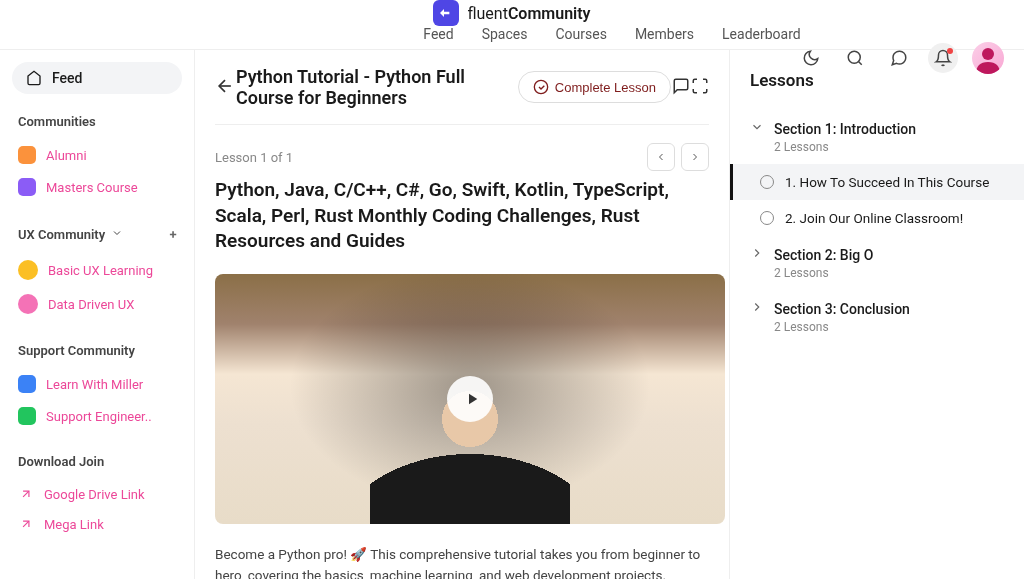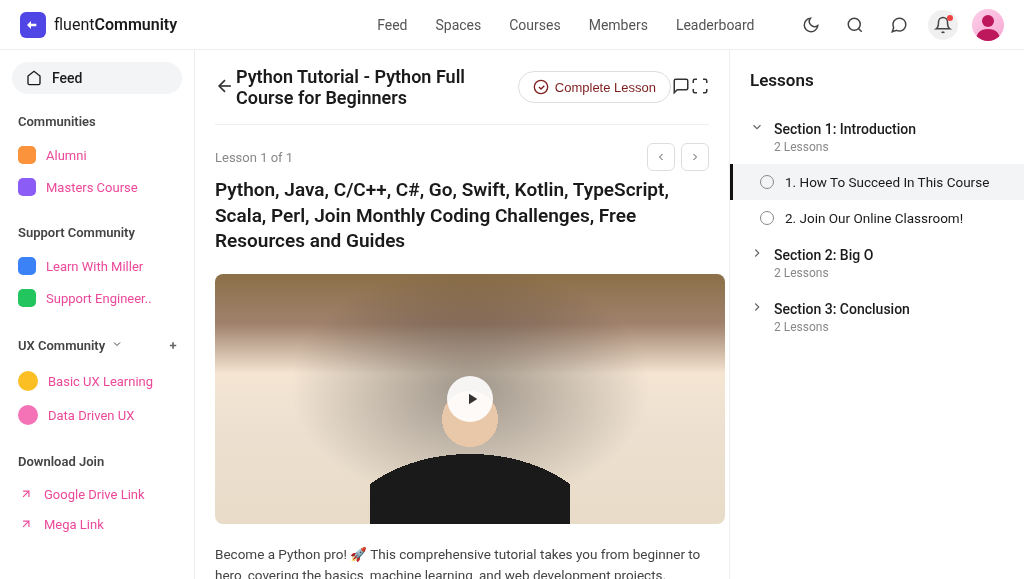--- a/index.html
+++ b/index.html
@@ -1,18 +1,18 @@
 <!DOCTYPE html>
 <html><head>
   <meta charset="utf-8">
   <style>
     * { margin: 0; padding: 0; box-sizing: border-box; }
     body { font-family: -apple-system, BlinkMacSystemFont, 'Segoe UI', Roboto, sans-serif; color: #1a1a1a; background: #fff; font-size: 14px; }
     
-    .topbar { height: 50px; display: flex; align-items: center; padding: 0 20px; border-bottom: 1px solid #eee; }
+    .topbar { height: 50px; display: flex; align-items: center; padding: 0 20px; border-bottom: 1px solid #eee; flex-direction: column; }
     .brand { display: flex; align-items: center; gap: 8px; font-weight: 600; font-size: 16px; }
     .brand-icon { width: 26px; height: 26px; background: #4f46e5; border-radius: 6px; display: flex; align-items: center; justify-content: center; }
     .brand-icon svg { width: 16px; height: 16px; fill: #fff; }
     .brand-text .light { font-weight: 400; }
     .nav-center { display: flex; gap: 28px; margin-left: 200px; }
     .nav-link { color: #555; text-decoration: none; font-size: 14px; cursor: pointer; }
     .topbar-right { margin-left: auto; display: flex; align-items: center; gap: 14px; }
     .icon-btn { width: 30px; height: 30px; display: flex; align-items: center; justify-content: center; cursor: pointer; color: #444; border-radius: 50%; }
     .icon-btn.bell-active { background: #f0f0f0; position: relative; }
     .icon-btn.bell-active::after { content: ''; position: absolute; top: 5px; right: 5px; width: 6px; height: 6px; background: #ef4444; border-radius: 50%; }
@@ -136,46 +136,46 @@
             <span class="sb-dot" style="background: rgb(251, 146, 60);"></span>
             <span>Alumni</span>
           </div>
           <div class="sb-item">
             <span class="sb-dot" style="background: rgb(139, 92, 246);"></span>
             <span>Masters Course</span>
           </div>
         </div>
         <div class="sb-section">
           <div class="section-header">
-            <span>Support Community</span>
-          </div>
-          <div class="sb-item">
-            <span class="sb-dot" style="background: rgb(59, 130, 246);"></span>
-            <span>Learn With Miller</span>
-          </div>
-          <div class="sb-item">
-            <span class="sb-dot" style="background: rgb(34, 197, 94);"></span>
-            <span>Support Engineer..</span>
-          </div>
-        </div>
-        <div class="sb-section">
-          <div class="section-header">
             <span>UX Community</span>
             <span><svg width="12" height="12" viewBox="0 0 24 24" fill="none" stroke="currentColor" stroke-width="2">
                 <polyline points="6 9 12 15 18 9"></polyline>
               </svg></span>
             <span class="add-btn">+</span>
           </div>
           <div class="sb-item">
             <span class="sb-avatar" style="background: rgb(251, 191, 36);"></span>
             <span>Basic UX Learning</span>
           </div>
           <div class="sb-item">
             <span class="sb-avatar" style="background: rgb(244, 114, 182);"></span>
             <span>Data Driven UX</span>
+          </div>
+        </div>
+        <div class="sb-section">
+          <div class="section-header">
+            <span>Support Community</span>
+          </div>
+          <div class="sb-item">
+            <span class="sb-dot" style="background: rgb(59, 130, 246);"></span>
+            <span>Learn With Miller</span>
+          </div>
+          <div class="sb-item">
+            <span class="sb-dot" style="background: rgb(34, 197, 94);"></span>
+            <span>Support Engineer..</span>
           </div>
         </div>
         <div class="sb-section">
           <div class="section-header">
             <span>Download Join</span>
           </div>
           <div class="sb-item">
             <span class="sb-arrow">
               <svg width="14" height="14" viewBox="0 0 24 24" fill="none" stroke="currentColor" stroke-width="2">
                 <line x1="7" y1="17" x2="17" y2="7"></line>
@@ -229,21 +229,21 @@
                   <polyline points="15 18 9 12 15 6"></polyline>
                 </svg>
               </div>
             <div class="nav-arrow">
                 <svg width="12" height="12" viewBox="0 0 24 24" fill="none" stroke="currentColor" stroke-width="2">
                   <polyline points="9 18 15 12 9 6"></polyline>
                 </svg>
               </div>
           </div>
         </div>
-        <div class="lesson-title">Python, Java, C/C++, C#, Go, Swift, Kotlin, TypeScript, Scala, Perl, Join Monthly Coding Challenges, Free Resources and Guides</div>
+        <div class="lesson-title">Python, Java, C/C++, C#, Go, Swift, Kotlin, TypeScript, Scala, Perl, Rust Monthly Coding Challenges, Rust Resources and Guides</div>
         <div class="video">
           <div class="person-shape"></div>
           <div class="play-btn">
               <svg viewBox="0 0 24 24">
                 <path d="M8 5v14l11-7z"></path>
               </svg>
             </div>
         </div>
         <div class="desc">
           <p>Become a Python pro! 🚀 This comprehensive tutorial takes you from beginner to hero, covering the basics, machine learning, and web development projects.</p>

